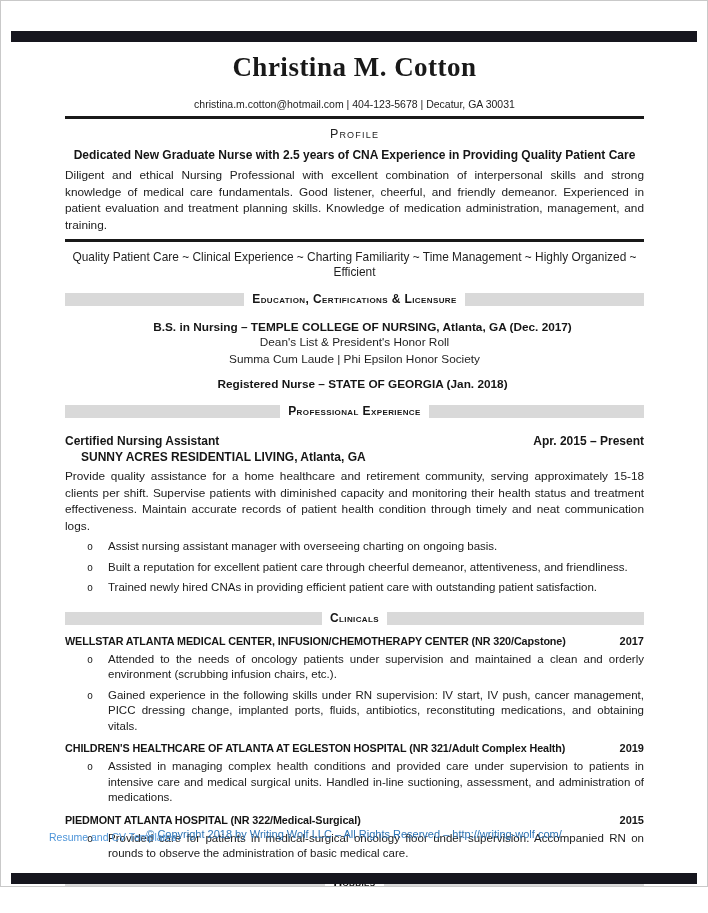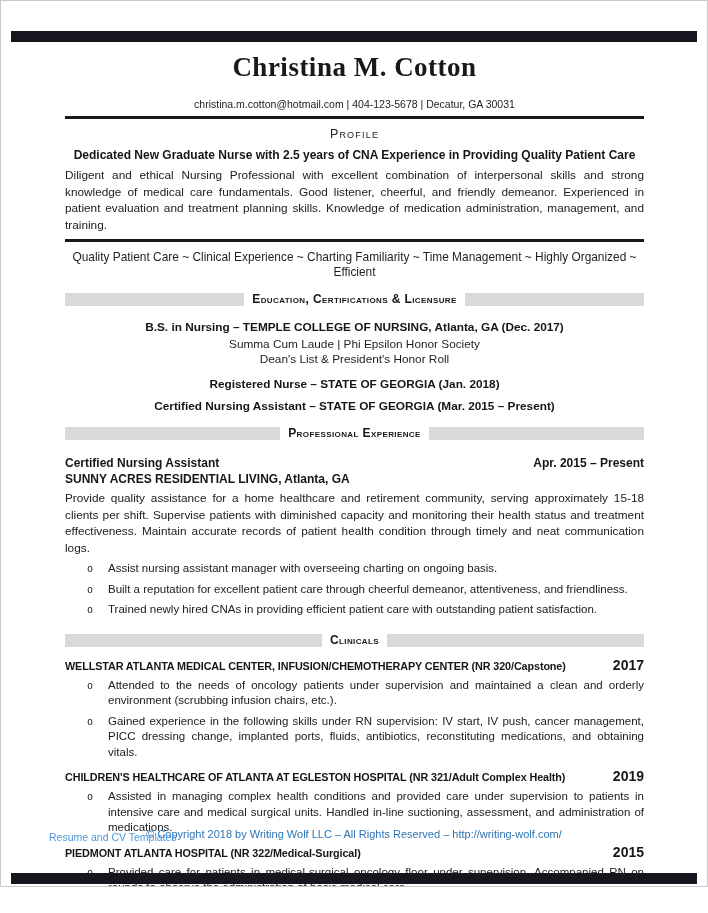--- a/index.html
+++ b/index.html
@@ -39,30 +39,30 @@
   .banner {
     display:flex; justify-content:center; align-items:center;
     height:13px; background:var(--banner-gray,#d9d9d9); margin-top:13px;
   }
   .banner-label {
     background:#fff; padding:0 8px; font-weight:700; font-variant:small-caps;
     font-size:12px; line-height:13px; letter-spacing:.4px; white-space:nowrap; color:#161616;
   }
 
   .center-line { text-align:center; font-size:11.8px; line-height:15px; }
-  .bold { font-weight:700; color:#161616; }
+  .bold { font-weight:700; color:#161616;margin-left:16px; }
   .mt14 { margin-top:14px; } .mt10 { margin-top:10px; }
   .mt7 { margin-top:7px; } .mt6 { margin-top:8px; }
   .mt4 { margin-top:4px; } .mt2 { margin-top:2px; } .mt16 { margin-top:16px; }
 
   .row-split { display:flex; justify-content:space-between; align-items:baseline; font-size:12px; }
   .row-split .title { font-weight:700; color:#161616; }
   .row-split .year { font-weight:700; color:#161616; white-space:nowrap; padding-left:10px; }
   .clin .title { font-size:10.8px; white-space:nowrap; letter-spacing:-.1px; }
-  .clin .year { font-size:14px; }
+  .clin .year { font-size:11px; }
 
   .bullet { display:flex; margin-top:5px; padding-left:22px; font-size:11.5px; line-height:15.5px; }
   .bullet .marker { width:21px; flex:none; font-family:"DejaVu Sans Mono","Liberation Mono",monospace; font-size:10px; line-height:15.5px; color:#222; }
   .bullet .btext { flex:1; text-align:justify; color:#202020; }
 
   .hobbies-text { text-align:center; font-size:11.9px; margin-top:13px; line-height:15px; }
 
   .footer { position:absolute; left:48px; right:48px; bottom:42px; height:16px; font-size:11px;margin-top:8px; }
   .copyright { display:block; text-align:center; color:var(--copyright-blue,#2e74b5); text-decoration:none; cursor:pointer; }
   .tpl-link { position:absolute; left:0; top:3px; color:var(--templates-link-blue,#4e95d9); text-decoration:none; font-size:10.5px; cursor:pointer; }
@@ -82,24 +82,23 @@
     <div class="sec-label">Profile</div>
     <div class="headline">Dedicated New Graduate Nurse with 2.5 years of CNA Experience in Providing Quality Patient Care</div>
     <p class="para">Diligent and ethical Nursing Professional with excellent combination of interpersonal skills and strong knowledge of medical care fundamentals. Good listener, cheerful, and friendly demeanor. Experienced in patient evaluation and treatment planning skills. Knowledge of medication administration, management, and training.</p>
     <div class="divider second"></div>
     <div class="skills">Quality Patient Care ~ Clinical Experience ~ Charting Familiarity ~ Time Management ~ Highly Organized ~ Efficient</div>
 
     <div class="banner">
       <span class="banner-label">Education, Certifications &amp; Licensure</span>
     </div>
     <div class="center-line bold mt14">B.S. in Nursing – TEMPLE COLLEGE OF NURSING, Atlanta, GA (Dec. 2017)</div>
+    <div class="center-line">Dean's List &amp; President's Honor Roll</div>
     <div class="center-line mt2">Summa Cum Laude | Phi Epsilon Honor Society</div>
-    <div class="center-line">Dean's List &amp; President's Honor Roll</div>
     <div class="center-line bold mt10">Registered Nurse – STATE OF GEORGIA (Jan. 2018)</div>
-    <div class="center-line bold mt7">Certified Nursing Assistant – STATE OF GEORGIA (Mar. 2015 – Present)</div>
 
     <div class="banner">
       <span class="banner-label">Professional Experience</span>
     </div>
     <div class="row-split mt16">
       <span class="title">Certified Nursing Assistant</span>
       <span class="year">Apr. 2015 – Present</span>
     </div>
     <div class="bold mt2" style="font-size:12px;">SUNNY ACRES RESIDENTIAL LIVING, Atlanta, GA</div>
     <p class="para">Provide quality assistance for a home healthcare and retirement community, serving approximately 15-18 clients per shift. Supervise patients with diminished capacity and monitoring their health status and treatment effectiveness. Maintain accurate records of patient health condition through timely and neat communication logs.</p>

